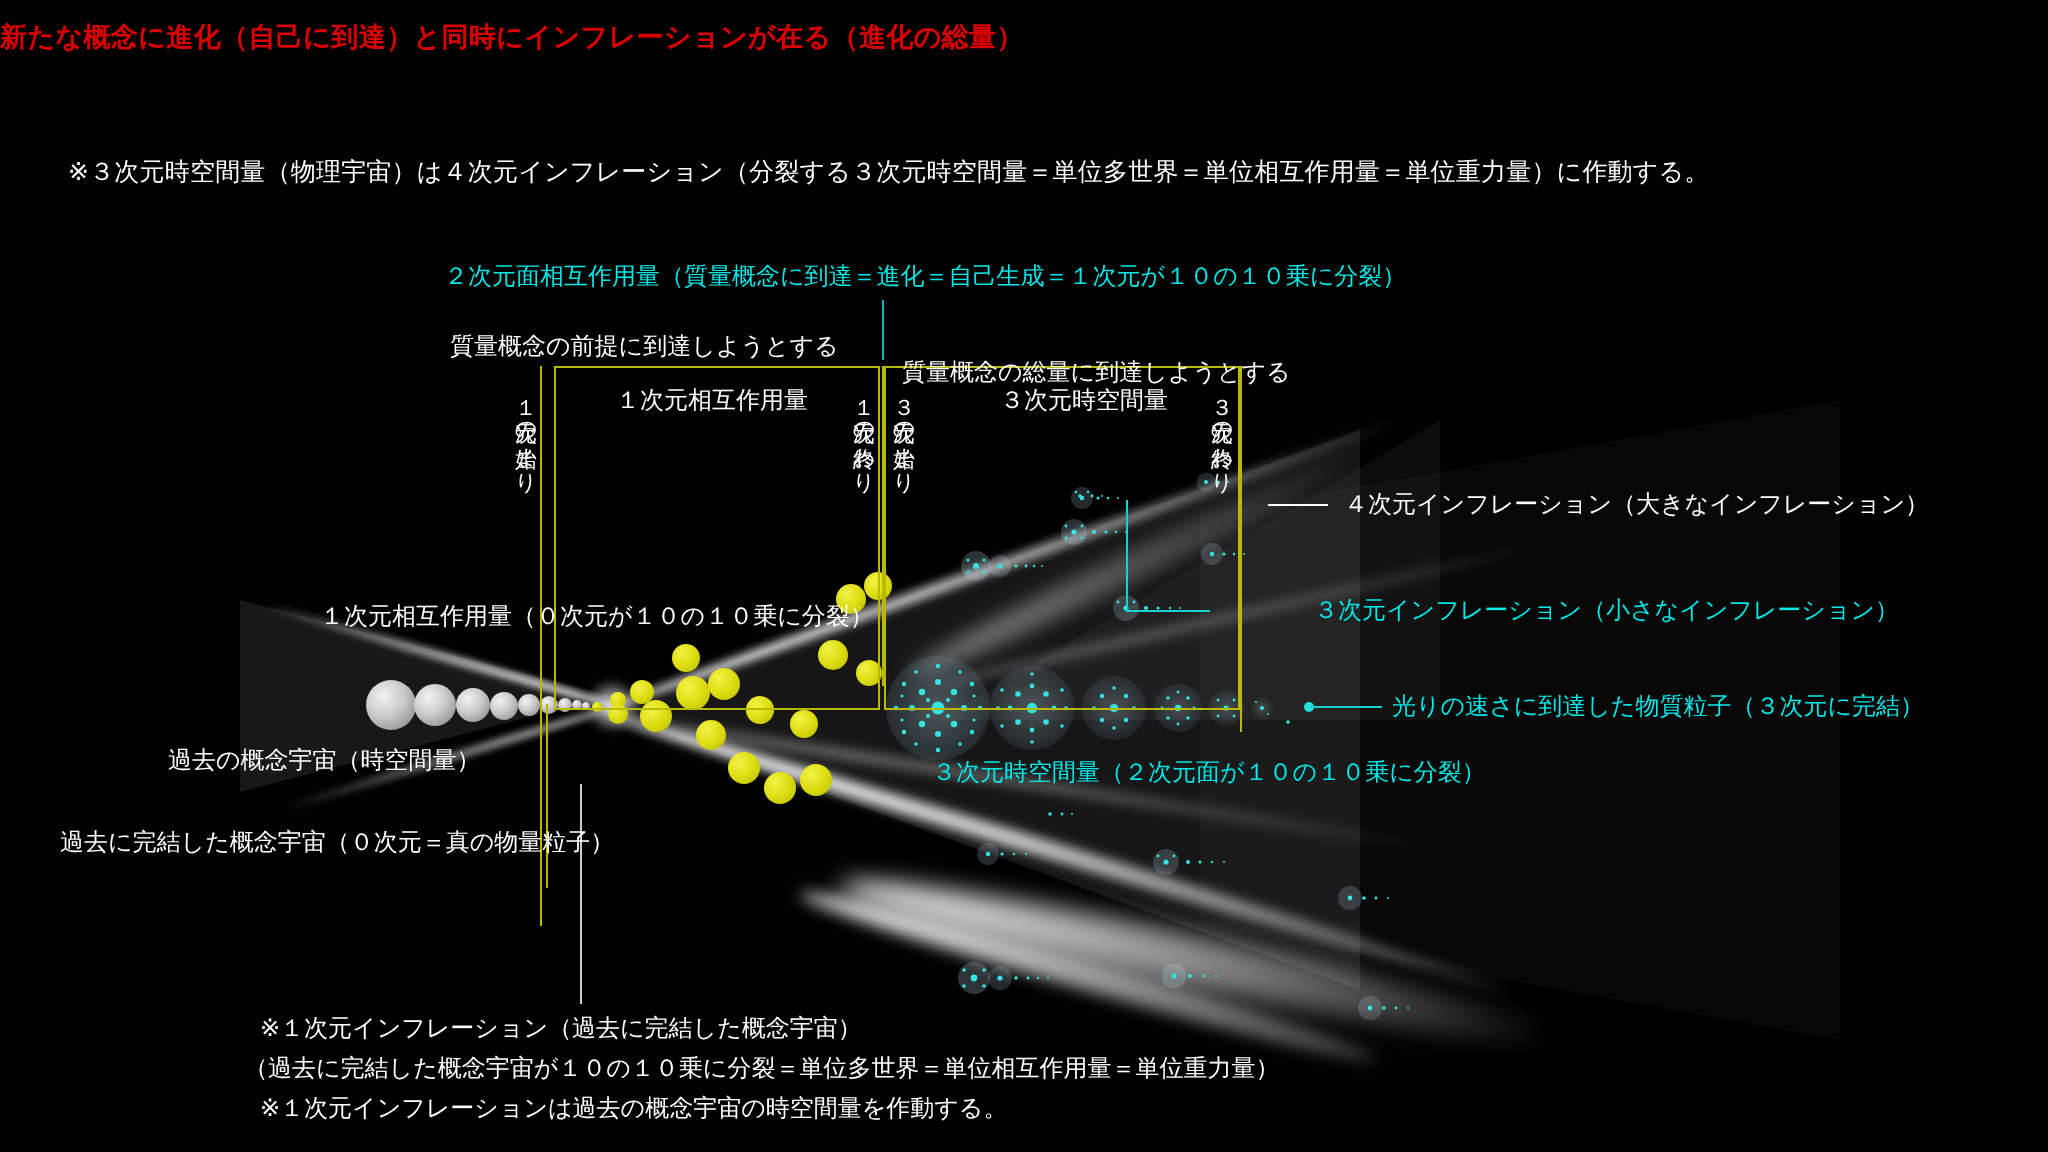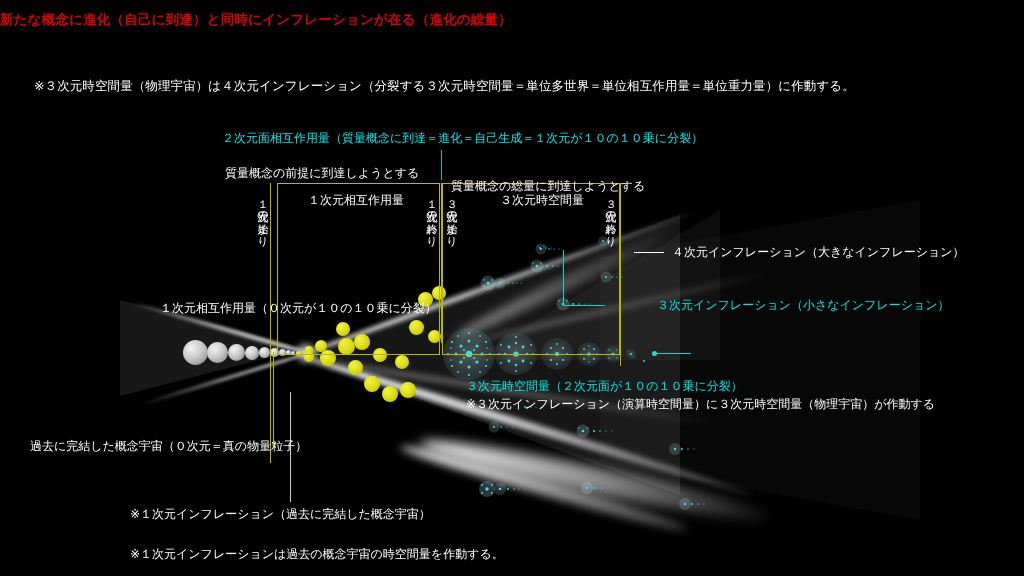--- a/index.html
+++ b/index.html
@@ -493,31 +493,33 @@
   <div class="txt t-lbl yellow" style="left:308px;top:192px;">１次元相互作用量</div>
   <div class="txt t-lbl yellow" style="left:500px;top:192px;">３次元時空間量</div>
 
   <div class="vtxt yellow" style="left:257px;top:192px;">１次元の始まり</div>
   <div class="vtxt yellow" style="left:426px;top:192px;">１次元の終わり</div>
   <div class="vtxt yellow" style="left:446px;top:192px;">３次元の始まり</div>
   <div class="vtxt yellow" style="left:605px;top:192px;">３次元の終わり</div>
 
   <div class="txt t-lbl yellow" style="left:160px;top:300px;">１次元相互作用量（０次元が１０の１０乗に分裂）</div>
 
-
-  <div class="txt t-lbl yellow" style="left:30px;top:438px;">過去に完結した概念宇宙（０次元＝真の物量粒子）</div>
+  <div class="txt t-lbl white" style="left:84px;top:372px;">過去の概念宇宙（時空間量）</div>
+
+  <div class="txt t-lbl yellow" style="left:30px;top:413px;">過去に完結した概念宇宙（０次元＝真の物量粒子）</div>
 
   <div class="lead" style="left:634px;top:252px;width:30px;"></div>
   <div class="txt t-lbl white" style="left:672px;top:244px;">４次元インフレーション（大きなインフレーション）</div>
 
   <div class="lead-c" style="left:563px;top:305px;width:42px;"></div>
   <div style="position:absolute;left:563px;top:250px;width:1px;height:56px;background:#18d2d2;"></div>
   <div class="txt t-lbl cyan" style="left:636px;top:297px;margin-left:21px;">３次元インフレーション（小さなインフレーション）</div>
 
   <div class="lead-c" style="left:655px;top:353px;width:36px;"></div>
+  <div class="txt t-lbl cyan" style="left:696px;top:345px;">光りの速さに到達した物質粒子（３次元に完結）</div>
 
   <div class="txt t-lbl cyan" style="left:466px;top:378px;">３次元時空間量（２次元面が１０の１０乗に分裂）</div>
-  <div class="txt t-lbl yellow" style="left:466px;top:396px;">※３次元インフレーション（演算時空間量）に３次元時空間量（物理宇宙）が作動する</div>
 
   <div class="txt t-lbl white" style="left:130px;top:506px;">※１次元インフレーション（過去に完結した概念宇宙）</div>
+  <div class="txt t-lbl white" style="left:122px;top:526px;">（過去に完結した概念宇宙が１０の１０乗に分裂＝単位多世界＝単位相互作用量＝単位重力量）</div>
   <div class="txt t-lbl white" style="left:130px;top:546px;">※１次元インフレーションは過去の概念宇宙の時空間量を作動する。</div>
 
 </div>
 
 </body></html>

